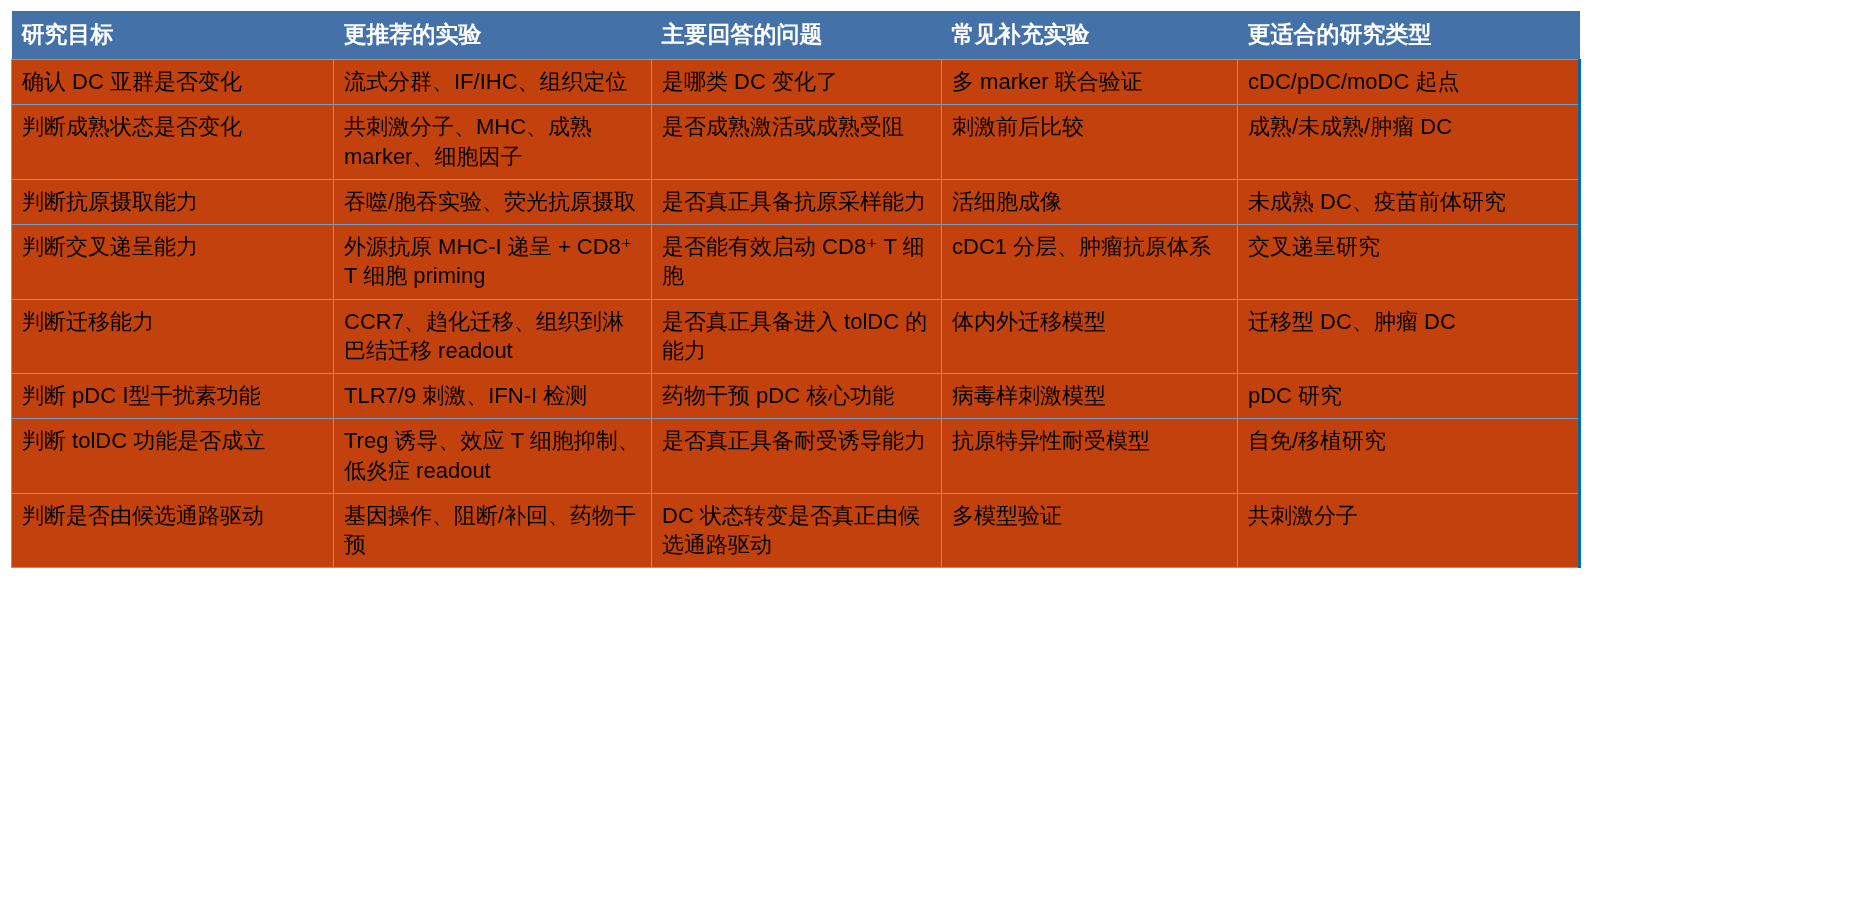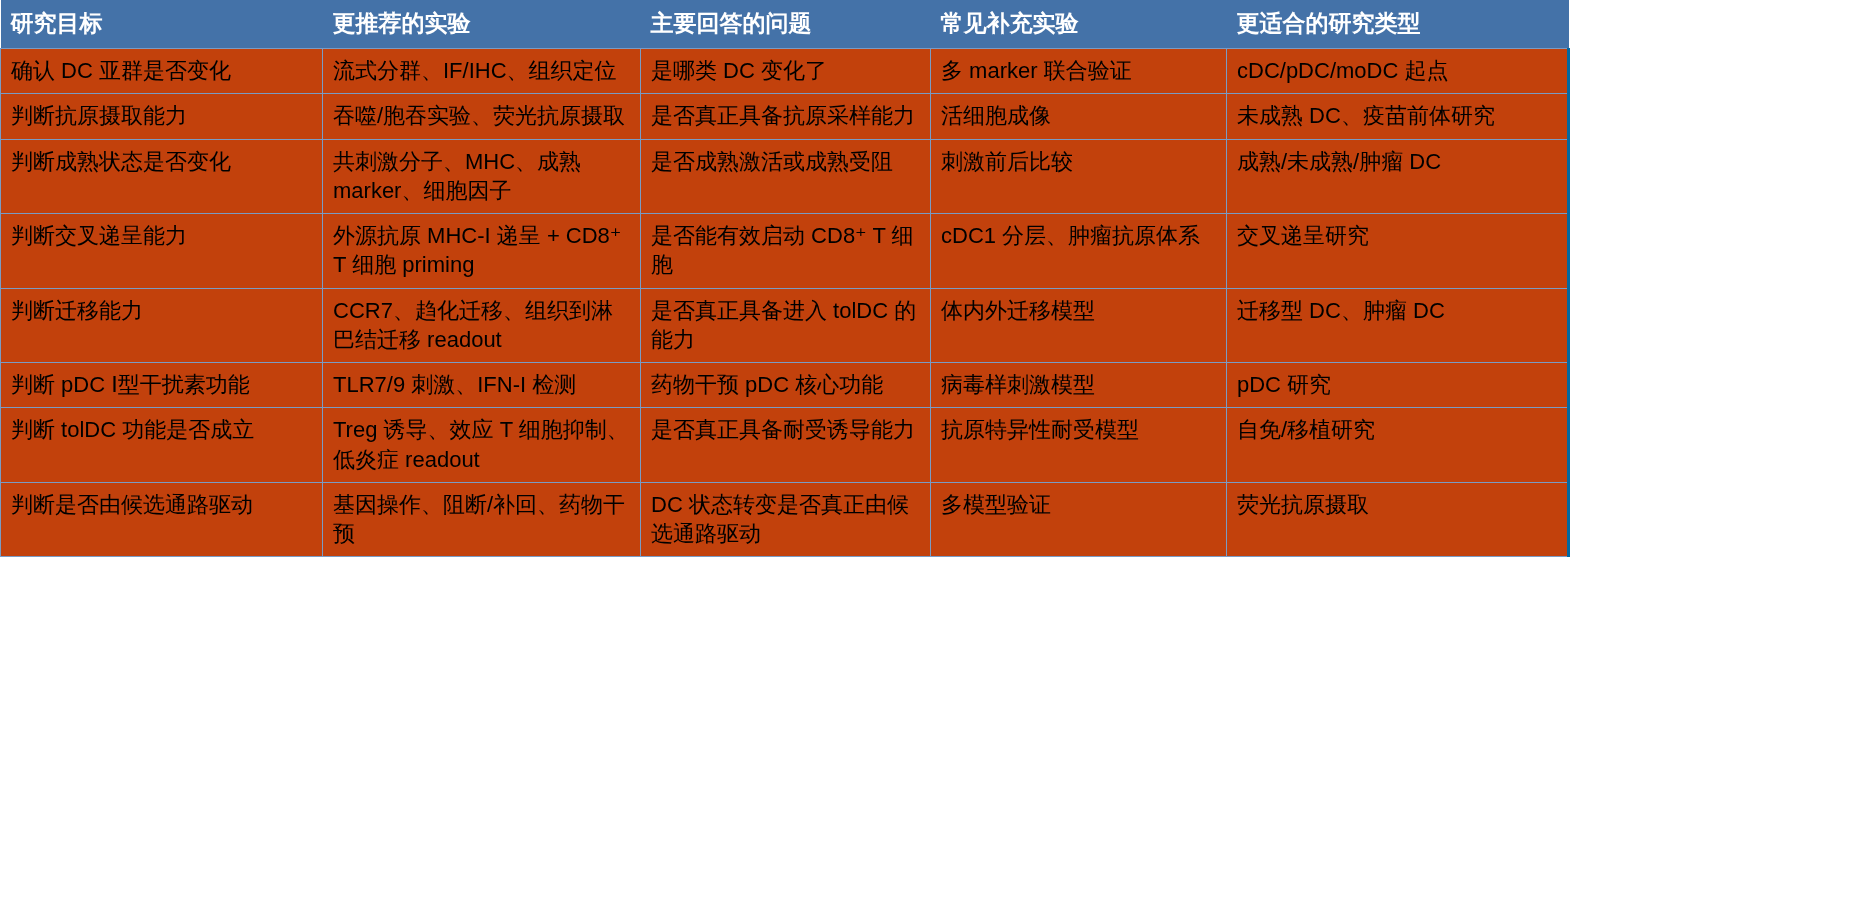--- a/index.html
+++ b/index.html
@@ -9,21 +9,21 @@
   }
   body {
     width: 1860px;
     height: 906px;
     font-family: "Liberation Sans", "DejaVu Sans", sans-serif;
     color: #000000;
     overflow: hidden;
   }
   .table-wrap {
     width: 1568px;
-    margin: 0;
+    margin: 11px;
     padding: 0;
   }
   table.matrix {
     border-collapse: collapse;
     table-layout: fixed;
     width: 1568px;
     background: #ffffff;
   }
   table.matrix col.c0 { width: 322px; }
   table.matrix col.c1 { width: 318px; }
@@ -82,32 +82,32 @@
     </thead>
     <tbody>
       <tr>
         <td>确认 DC 亚群是否变化</td>
         <td>流式分群、IF/IHC、组织定位</td>
         <td>是哪类 DC 变化了</td>
         <td>多 marker 联合验证</td>
         <td>cDC/pDC/moDC 起点</td>
       </tr>
       <tr>
+        <td>判断成熟状态是否变化</td>
+        <td>共刺激分子、MHC、成熟 marker、细胞因子</td>
+        <td>是否成熟激活或成熟受阻</td>
+        <td>刺激前后比较</td>
+        <td>成熟/未成熟/肿瘤 DC</td>
+      </tr>
+      <tr>
         <td>判断抗原摄取能力</td>
         <td>吞噬/胞吞实验、荧光抗原摄取</td>
         <td>是否真正具备抗原采样能力</td>
         <td>活细胞成像</td>
         <td>未成熟 DC、疫苗前体研究</td>
-      </tr>
-      <tr>
-        <td>判断成熟状态是否变化</td>
-        <td>共刺激分子、MHC、成熟 marker、细胞因子</td>
-        <td>是否成熟激活或成熟受阻</td>
-        <td>刺激前后比较</td>
-        <td>成熟/未成熟/肿瘤 DC</td>
       </tr>
       <tr>
         <td>判断交叉递呈能力</td>
         <td>外源抗原 MHC-I 递呈 + CD8⁺ T 细胞 priming</td>
         <td>是否能有效启动 CD8⁺ T 细胞</td>
         <td>cDC1 分层、肿瘤抗原体系</td>
         <td>交叉递呈研究</td>
       </tr>
       <tr>
         <td>判断迁移能力</td>
@@ -128,17 +128,17 @@
         <td>Treg 诱导、效应 T 细胞抑制、低炎症 readout</td>
         <td>是否真正具备耐受诱导能力</td>
         <td>抗原特异性耐受模型</td>
         <td>自免/移植研究</td>
       </tr>
       <tr>
         <td>判断是否由候选通路驱动</td>
         <td>基因操作、阻断/补回、药物干预</td>
         <td>DC 状态转变是否真正由候选通路驱动</td>
         <td>多模型验证</td>
-        <td>荧光抗原摄取</td>
+        <td>共刺激分子</td>
       </tr>
     </tbody>
   </table>
 </div>
 
 </body></html>

